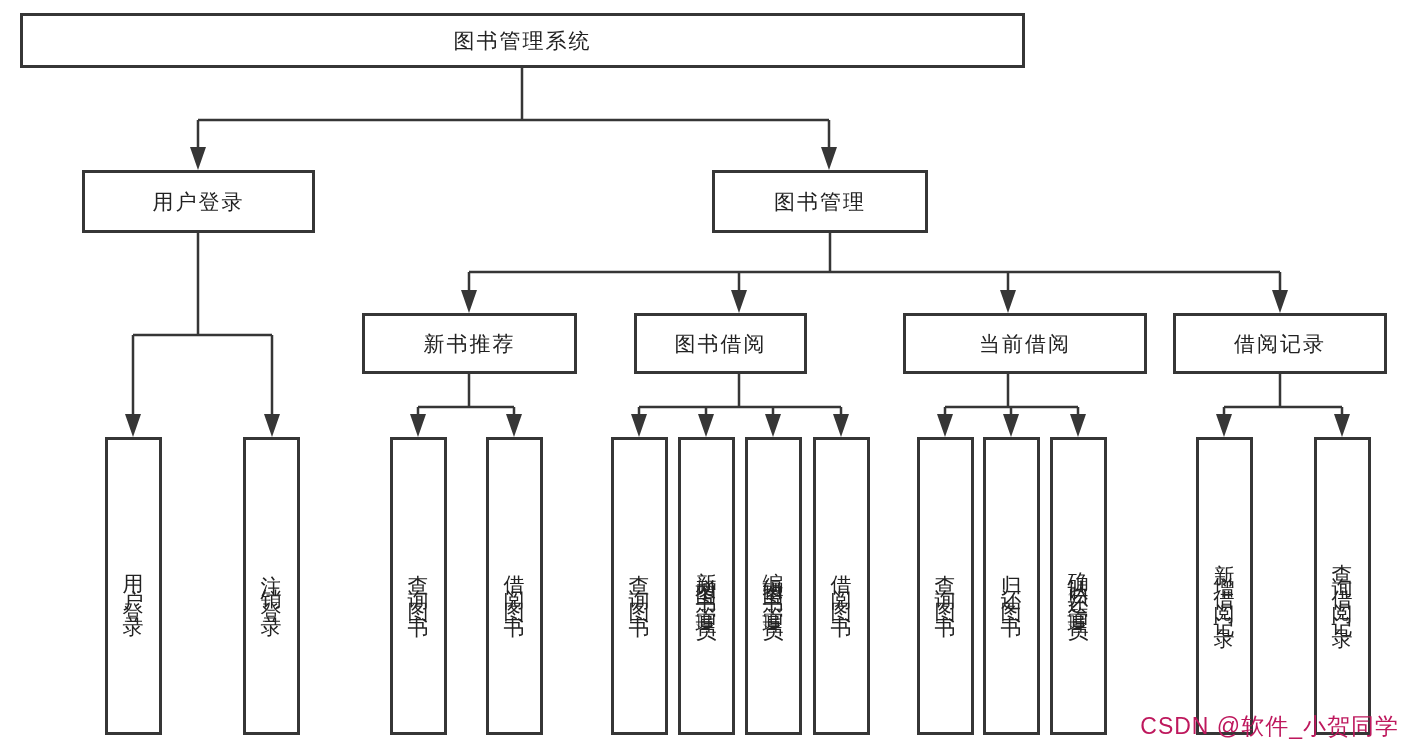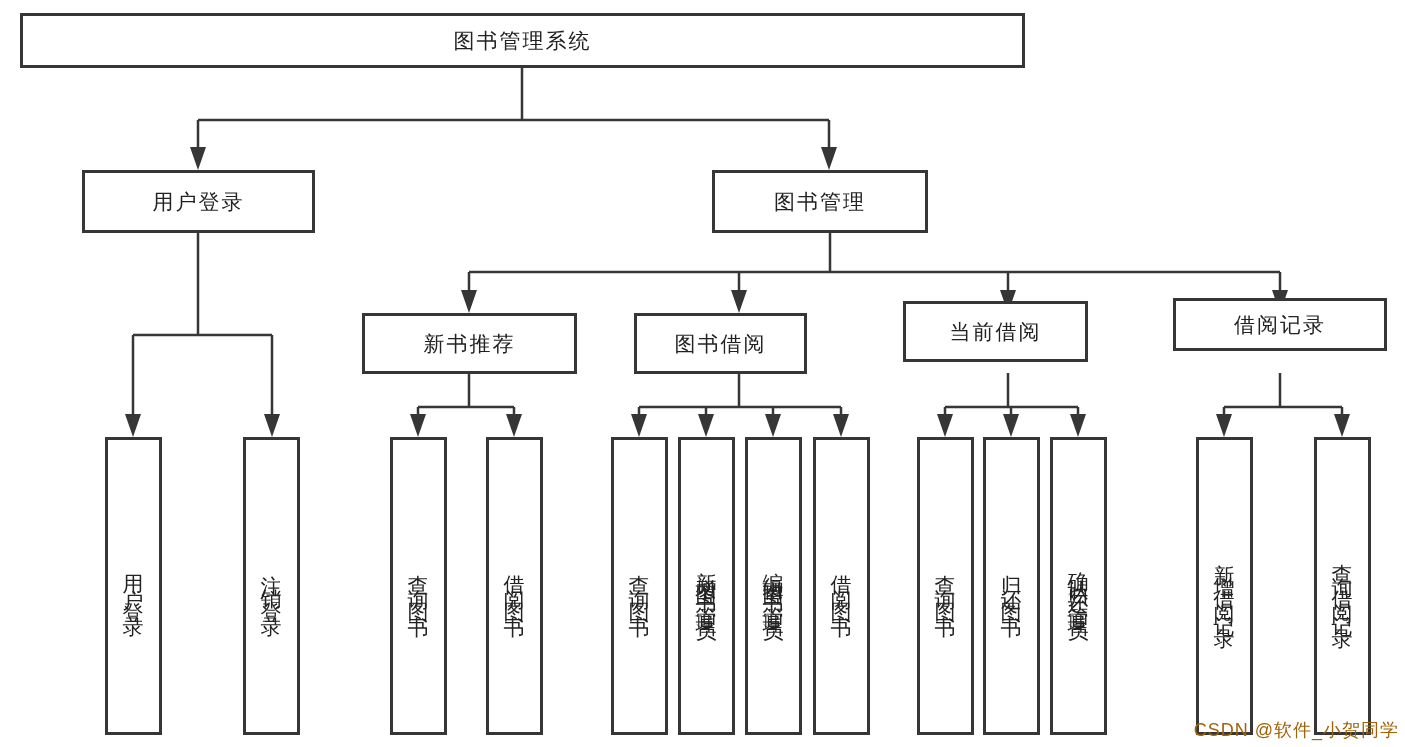--- a/index.html
+++ b/index.html
@@ -41,22 +41,22 @@
     letter-spacing: 14px;
     white-space: normal;
     line-height: 1;
   }
   .leaf.tight   { letter-spacing: 7px; }
   .leaf.medium  { letter-spacing: 13px; }
   #watermark {
     position: absolute;
     right: 6px;
     bottom: 5px;
-    font-size: 18px;
-    color: #a16207;
+    font-size: 23px;
+    color: #be185d;
     letter-spacing: 1px;
     white-space: nowrap;
   }
 </style>
 </head>
 <body>
 
 <div id="stage">
 
   <svg id="wires" viewBox="0 0 1405 747">
@@ -96,22 +96,22 @@
     </g>
   </svg>
 
   <div class="node" style="left:20px; top:13px; width:1005px; height:55px;">图书管理系统</div>
 
   <div class="node" style="left:82px; top:170px; width:233px; height:63px;">用户登录</div>
   <div class="node" style="left:712px; top:170px; width:216px; height:63px;">图书管理</div>
 
   <div class="node" style="left:362px; top:313px; width:215px; height:61px;">新书推荐</div>
   <div class="node" style="left:634px; top:313px; width:173px; height:61px;">图书借阅</div>
-  <div class="node" style="left:903px; top:301px; width:185px; height:61px;">当前借阅</div>
-  <div class="node" style="left:1173px; top:298px; width:214px; height:53px;">借阅记录</div>
+  <div class="node" style="left:903px; top:313px; width:244px; height:61px;">当前借阅</div>
+  <div class="node" style="left:1173px; top:313px; width:214px; height:61px;">借阅记录</div>
 
   <div class="node leaf" style="left:105px; top:437px; width:57px; height:298px;">用户登录</div>
   <div class="node leaf" style="left:243px; top:437px; width:57px; height:298px;">注销登录</div>
 
   <div class="node leaf" style="left:390px; top:437px; width:57px; height:298px;">查询图书</div>
   <div class="node leaf" style="left:486px; top:437px; width:57px; height:298px;">借阅图书</div>
 
   <div class="node leaf" style="left:611px; top:437px; width:57px; height:298px;">查询图书</div>
   <div class="node leaf tight" style="left:678px; top:437px; width:57px; height:298px;">新增图书（管理员）</div>
   <div class="node leaf tight" style="left:745px; top:437px; width:57px; height:298px;">编辑图书（管理员）</div>

